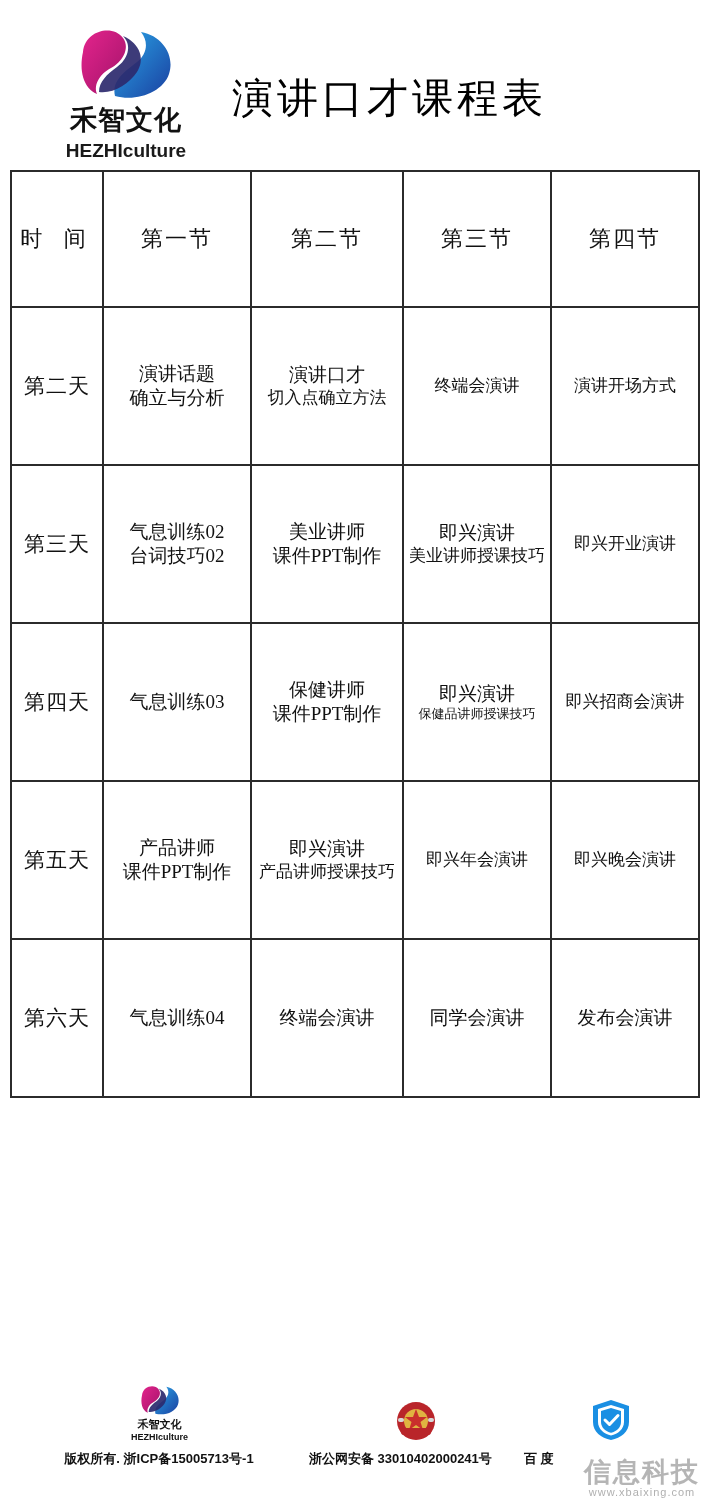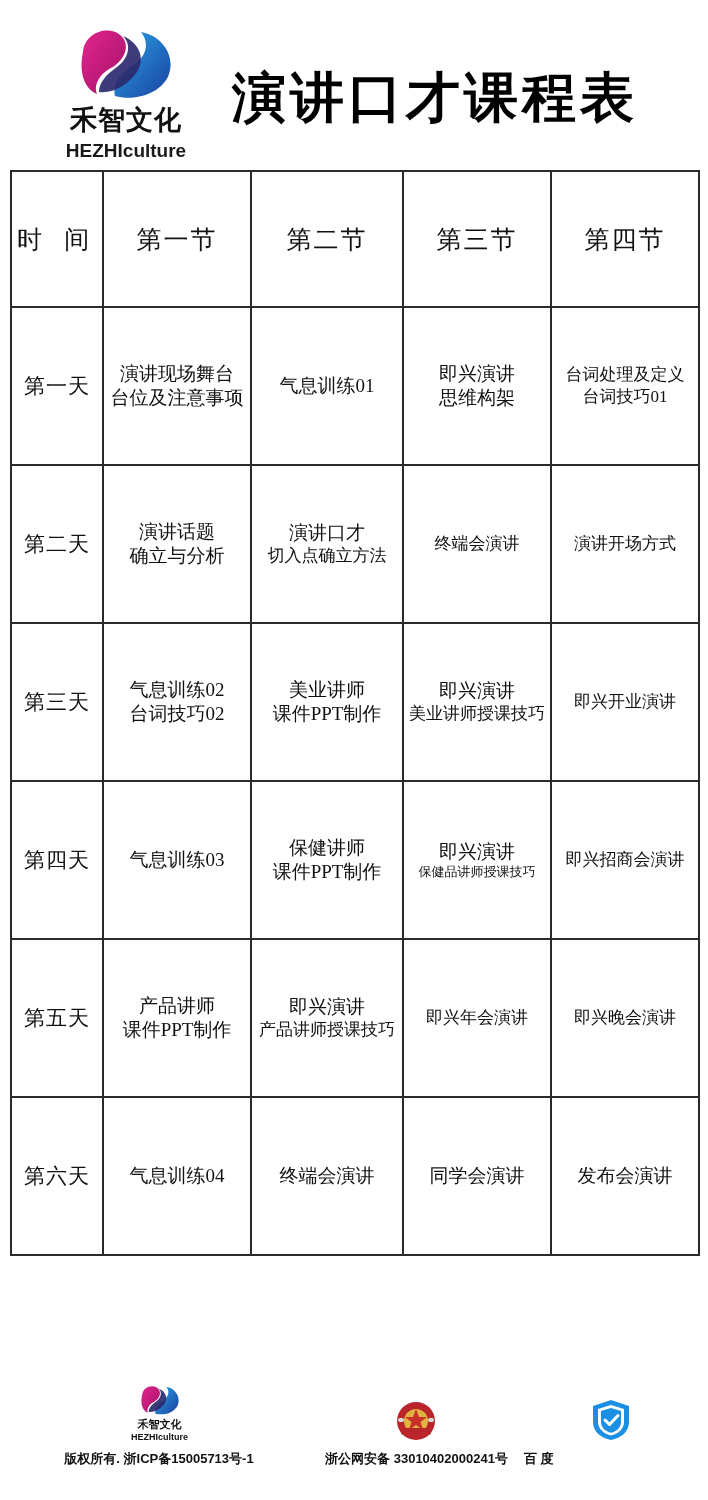--- a/index.html
+++ b/index.html
@@ -47,22 +47,22 @@
   .logo-en {
     font-family: "Liberation Sans", sans-serif;
     font-weight: bold;
     font-size: 19px;
     letter-spacing: 0px;
     color: #1a1a1a;
     margin-top: 2px;
   }
   .title {
     font-family: "Liberation Serif", serif;
-    font-weight: bold;
-    font-size: 54px;
+    font-weight: normal;
+    font-size: 41px;
     letter-spacing: 4px;
     margin-left: 36px;
     margin-top: 12px;
     white-space: nowrap;
     color: #000;
   }
 
   
   .table-wrap {
     padding: 0 10px;
@@ -76,21 +76,21 @@
   table.schedule td, table.schedule th {
     border: 2px solid #2b2b2b;
     text-align: center;
     vertical-align: middle;
     padding: 2px 3px;
     font-family: "Liberation Serif", "DejaVu Serif", serif;
     color: #111;
   }
   table.schedule thead th {
     height: 130px;
-    font-size: 25px;
+    font-size: 22px;
     font-weight: normal;
     letter-spacing: 2px;
   }
   table.schedule thead th.time-head {
     letter-spacing: 8px;
   }
   table.schedule tbody td {
     height: 152px;
     font-size: 19px;
     line-height: 1.28;
@@ -167,21 +167,21 @@
     align-items: center;
     justify-content: center;
     font-family: "Liberation Sans", sans-serif;
     font-size: 13px;
     font-weight: bold;
     color: #111;
     letter-spacing: 0px;
     padding-top: 8px;
   }
   .fl-1 { width: 300px; text-align: center; }
-  .fl-2 { width: 215px; text-align: center; }
+  .fl-2 { width: 215px; text-align: left; }
   .fl-3 { width: 175px; text-align: left; position: relative; }
 
   .watermark {
     position: absolute;
     right: 8px;
     bottom: 2px;
     text-align: center;
     font-family: "Liberation Sans", sans-serif;
     color: #9b9b9b;
     opacity: 0.85;
@@ -242,38 +242,20 @@
       <tr>
         <th class="time-head">时 间</th>
         <th>第一节</th>
         <th>第二节</th>
         <th>第三节</th>
         <th>第四节</th>
       </tr>
     </thead>
     <tbody>
 
-      <tr>
-        <td class="daycell">第一天</td>
-        <td>
-          <span class="cellline">演讲现场舞台</span>
-          <span class="cellline">台位及注意事项</span>
-        </td>
-        <td>
-          <span class="cellline">气息训练01</span>
-        </td>
-        <td>
-          <span class="cellline">即兴演讲</span>
-          <span class="cellline">思维构架</span>
-        </td>
-        <td>
-          <span class="cellline sm">台词处理及定义</span>
-          <span class="cellline sm">台词技巧01</span>
-        </td>
-      </tr>
 
       <tr>
         <td class="daycell">第二天</td>
         <td>
           <span class="cellline">演讲话题</span>
           <span class="cellline">确立与分析</span>
         </td>
         <td>
           <span class="cellline">演讲口才</span>
           <span class="cellline sm">切入点确立方法</span>
@@ -409,13 +391,17 @@
       </div>
     </div>
   </div>
 
   <div class="footline">
     <div class="fl-1">版权所有. 浙ICP备15005713号-1</div>
     <div class="fl-2">浙公网安备 33010402000241号</div>
     <div class="fl-3">百 度</div>
   </div>
 
+  <div class="watermark">
+    <div class="wm-main">信息科技</div>
+    <div class="wm-sub">www.xbaixing.com</div>
+  </div>
 </div>
 
 </body></html>

